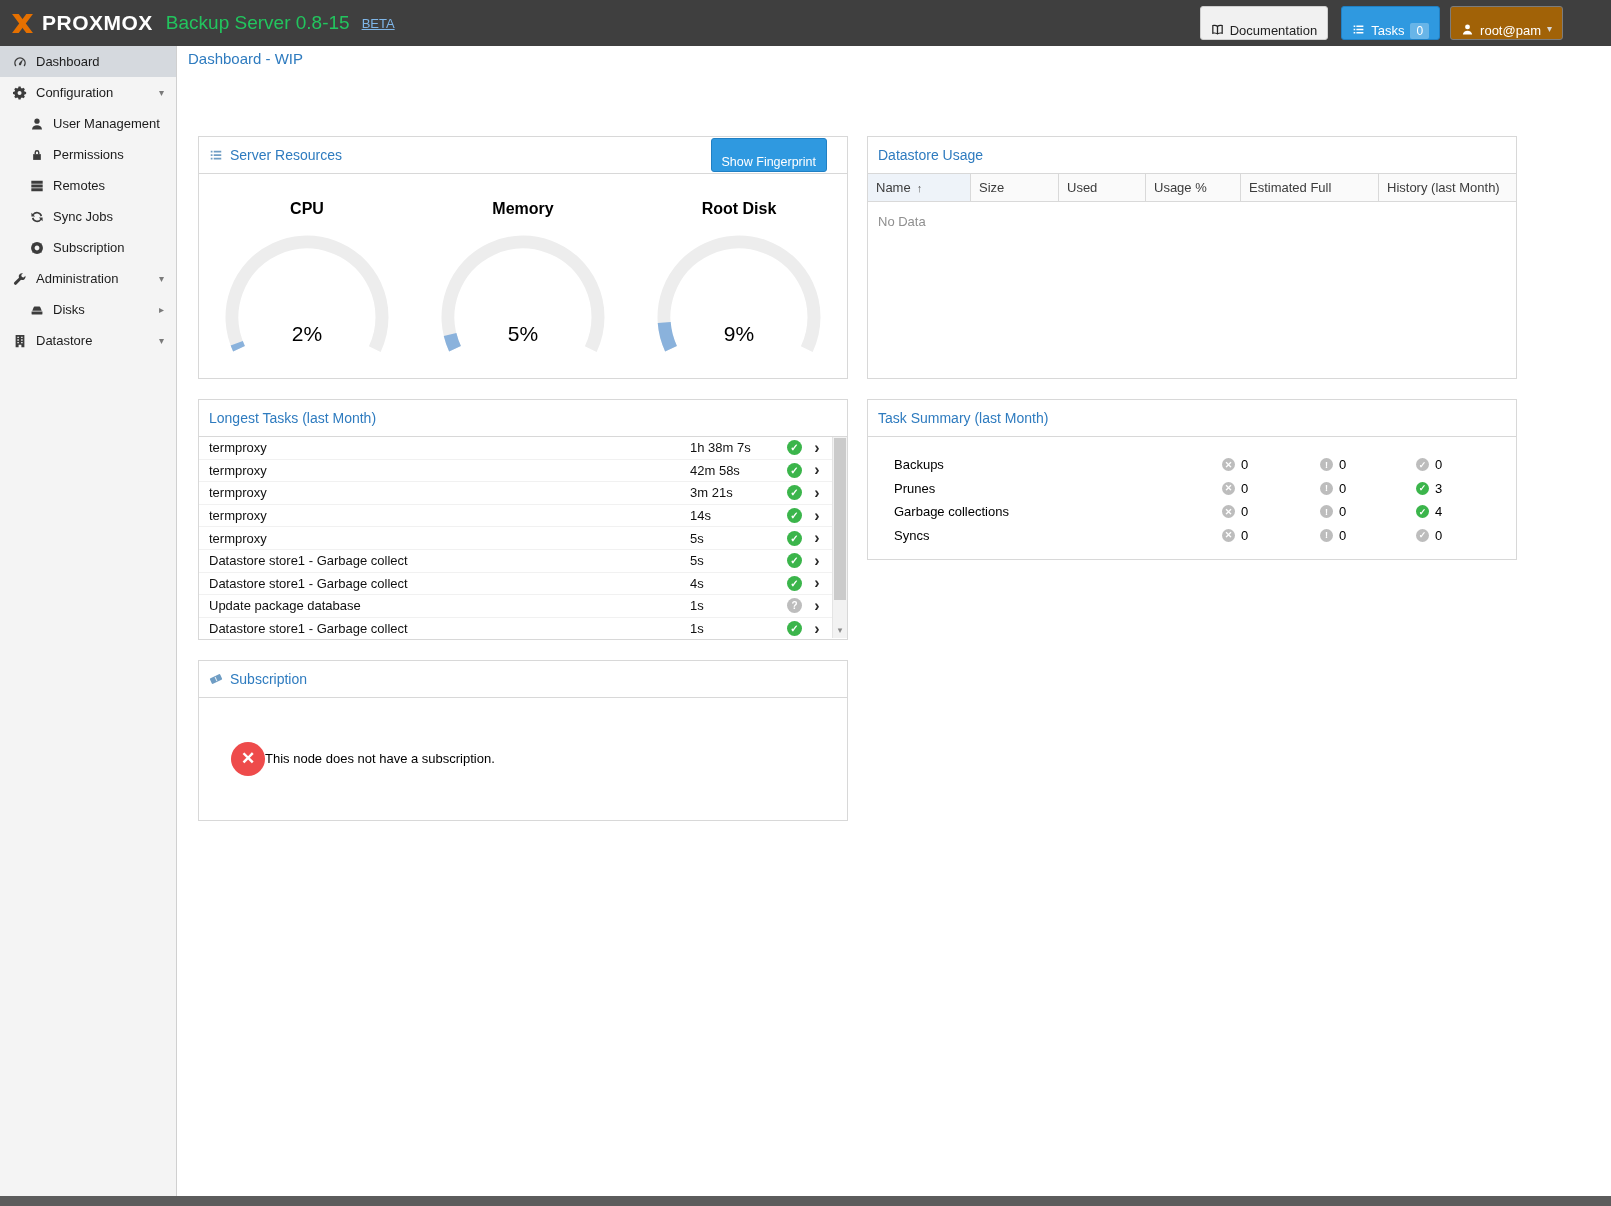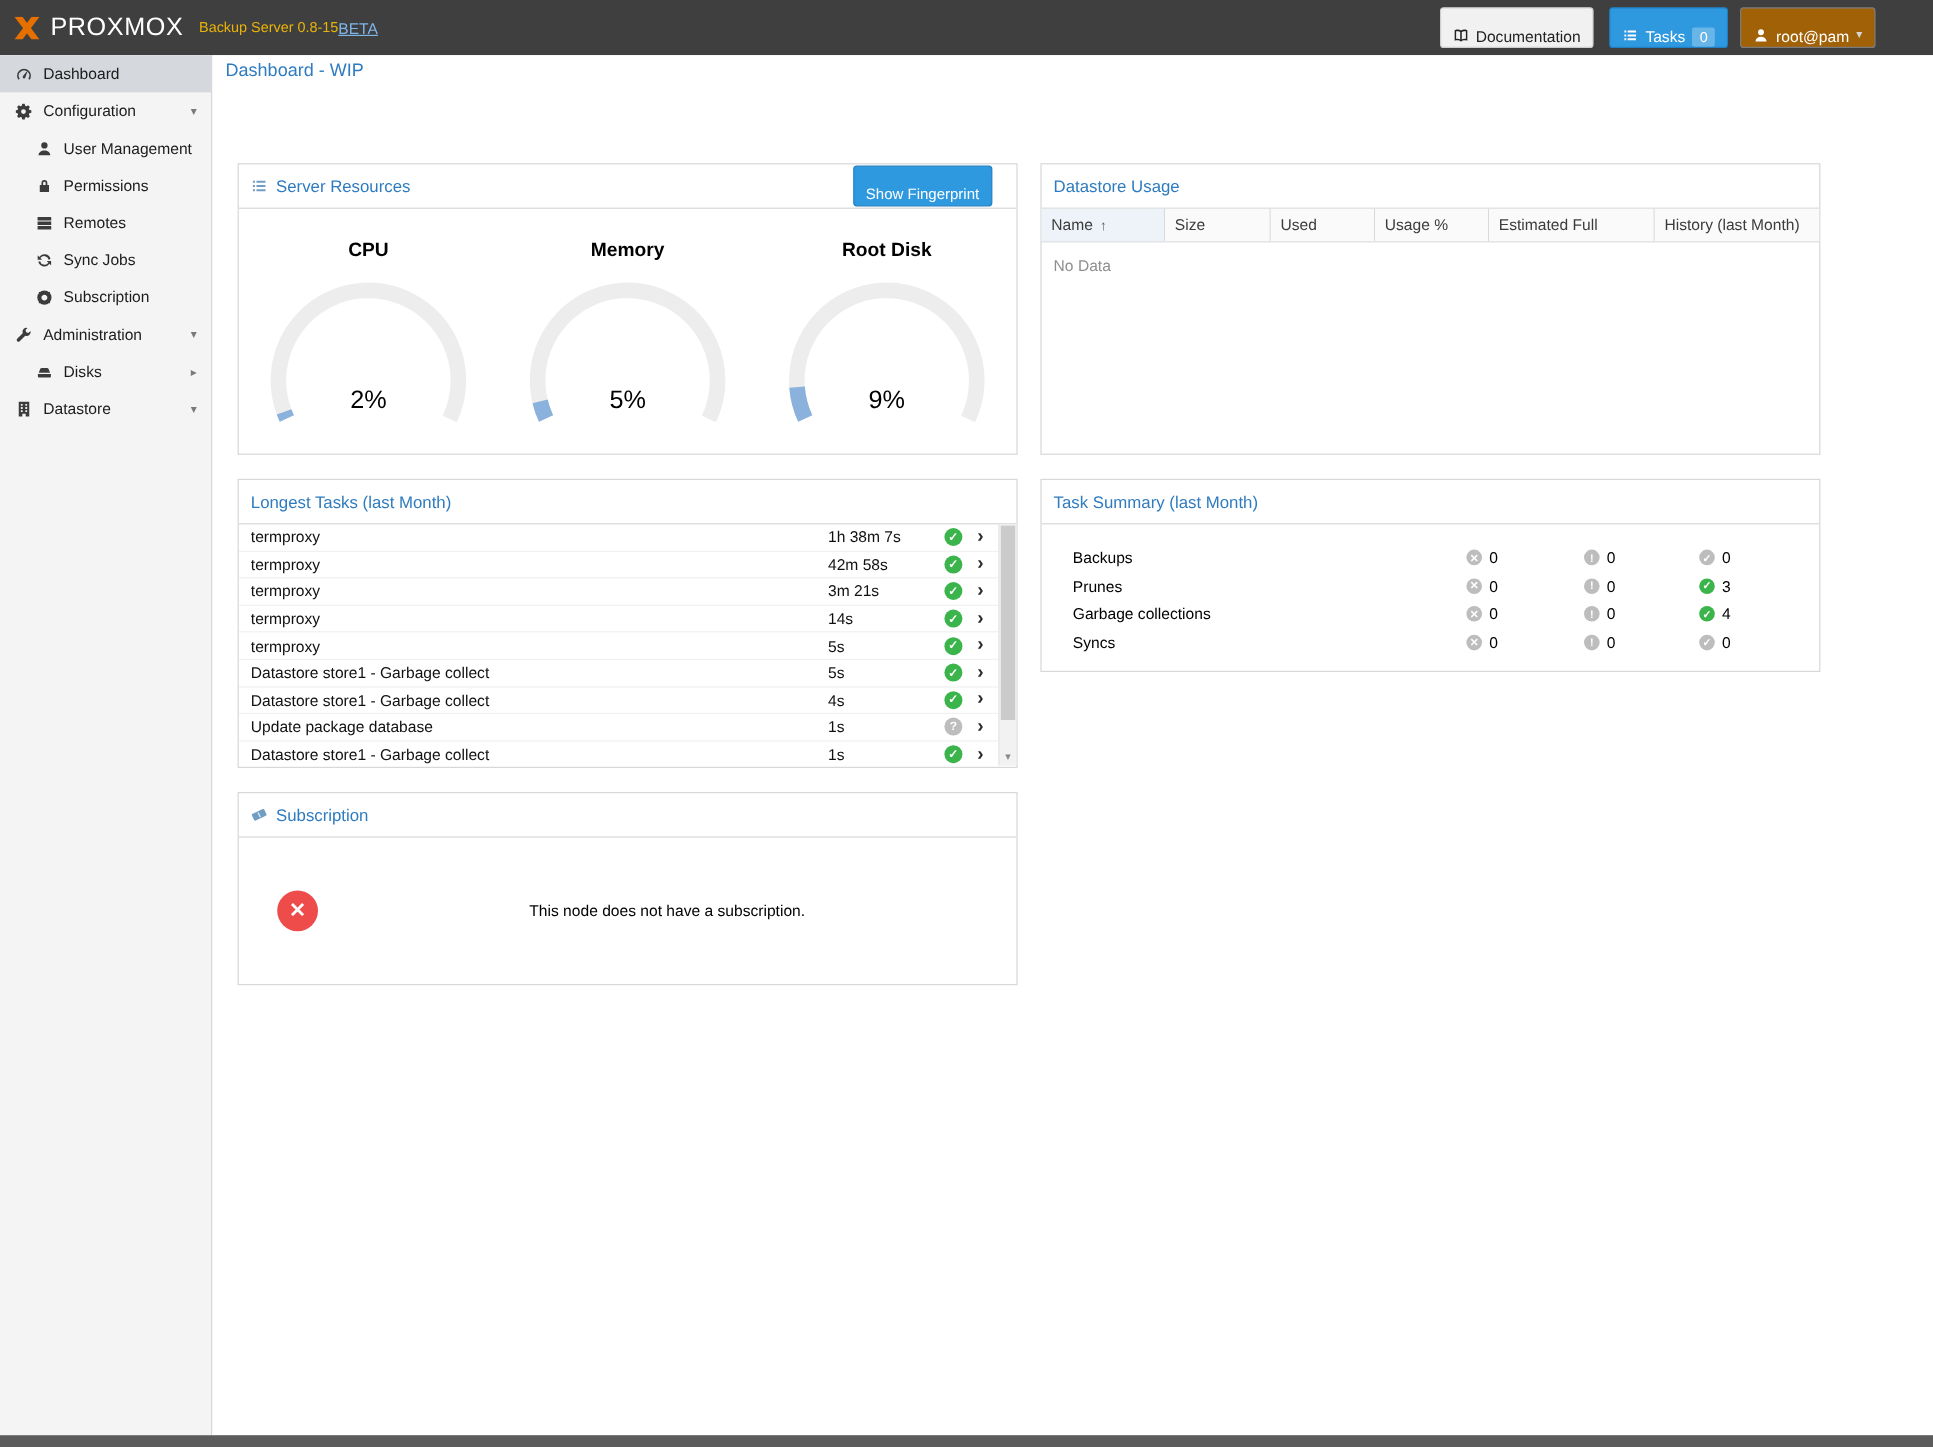--- a/index.html
+++ b/index.html
@@ -10,22 +10,22 @@
     background:#fff;
   }
   .app { display:flex; flex-direction:column; height:1206px; }
 
   
   header {
     height:46px; flex:none; background:var(--header-bg,#3f3f3f);
     display:flex; align-items:center; padding:0 0 0 10px; color:#fff;
   }
   .logo { display:flex; align-items:center; gap:7px; margin-right:13px; }
-  .logo-word { font-size:21px; font-weight:400; letter-spacing:.5px; color:#fff; }
-  .product { font-size:12px; color:#eab308; margin-right:0; }
+  .logo-word { font-size:21px; font-weight:700; letter-spacing:.5px; color:#fff; }
+  .product { font-size:19px; color:#22c55e; margin-right:12px; }
   .beta { color:#7fb6e8; text-decoration:underline; cursor:pointer; font-size:13px; }
   .hspacer { flex:1; }
   .btn {
     display:inline-flex; align-items:flex-start; gap:6px; height:26px; padding:16px 10px;
     border-radius:3px; font-size:13px; border:1px solid transparent; cursor:pointer;
     font-family:inherit;
   }
   .btn svg { width:13px; height:13px; fill:currentColor; }
   .btn-light { background:#f1f1f1; border-color:#cfcfcf; color:#222; margin-right:13px; }
   .btn-blue  { background:var(--button-blue,#2f99e0); border-color:#2080c4; color:#fff; margin-right:10px; }
@@ -120,21 +120,21 @@
   .sum-label { color:#000; }
   .sum-cell { display:flex; align-items:center; gap:6px; color:#000; }
 
   
   .sub-body { display:flex; align-items:center; height:100%; }
   .sub-icon {
     width:34px; height:34px; border-radius:50%; background:var(--red,#ee4b4b);
     color:#fff; font-size:17px; font-weight:700; margin-left:32px; flex:none;
     display:flex; align-items:center; justify-content:center;
   }
-  .sub-msg { flex:1; text-align:center; color:#000; font-size:13px; }
+  .sub-msg { flex:1; color:#000; font-size:13px; }
 </style>
 </head>
 <body>
 
 <div class="app">
 
   <header>
     <div class="logo">
       <svg width="25" height="19" viewBox="0 0 26 20">
         <path d="M2 0h7l15 20h-7z" fill="#e57000"></path>

